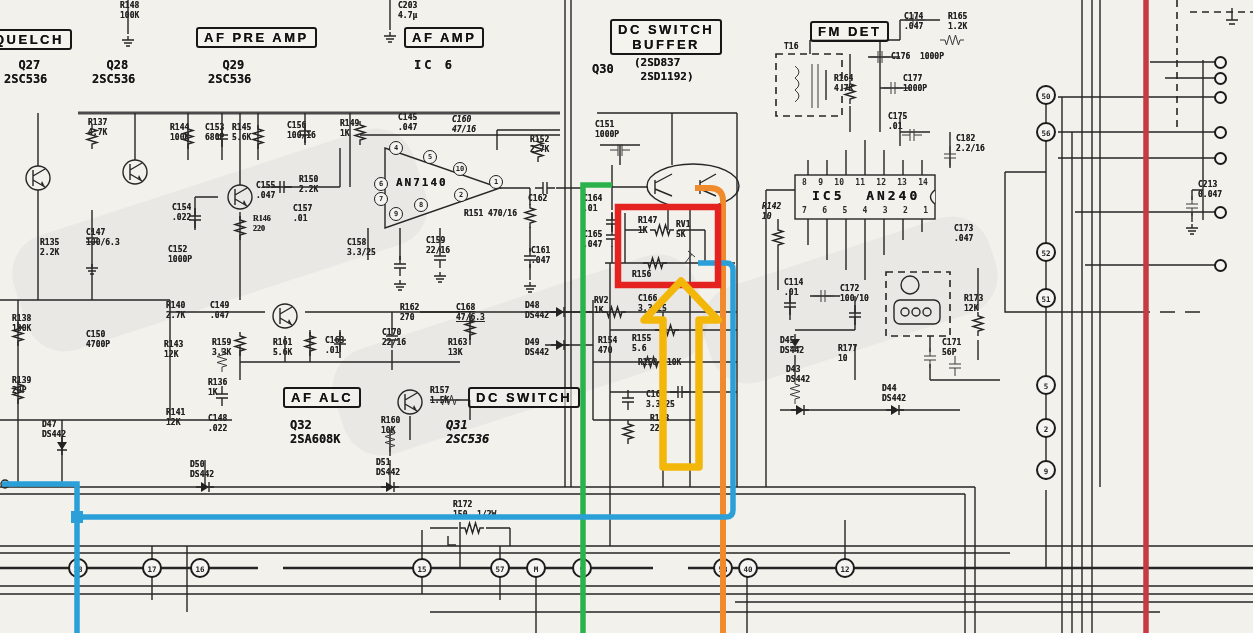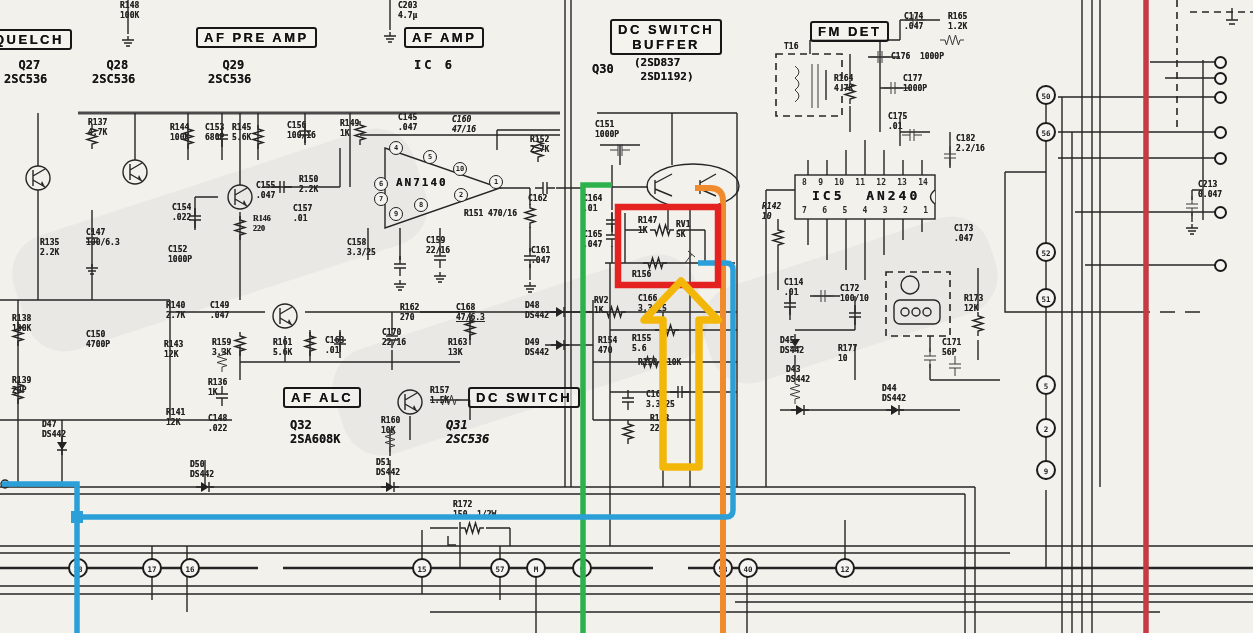--- a/index.html
+++ b/index.html
@@ -405,21 +405,21 @@
       <span class="cl" style="left: 882px; top: 384px;">D44
 DS442</span>
       <span class="cl" style="left: 453px; top: 500px;">R172
 150  1/2W</span>
       <span class="cl" style="left: 1198px; top: 180px;">C213
 0.047</span>
     </div>
   <div id="dyn">
       <span class="term" style="left: 68px; top: 558px;">18</span>
       <span class="term" style="left: 142px; top: 558px;">17</span>
-      <span class="term" style="left: 180px; top: 558px;">16</span>
+      <span class="term" style="left: 190px; top: 558px;">16</span>
       <span class="term" style="left: 412px; top: 558px;">15</span>
       <span class="term" style="left: 490px; top: 558px;">57</span>
       <span class="term" style="left: 526px; top: 558px;">M</span>
       <span class="term" style="left: 572px; top: 558px;">9</span>
       <span class="term" style="left: 713px; top: 558px;">58</span>
       <span class="term" style="left: 738px; top: 558px;">40</span>
       <span class="term" style="left: 835px; top: 558px;">12</span>
       <span class="term" style="left: 1036px; top: 85px;">50</span>
       <span class="term" style="left: 1036px; top: 122px;">56</span>
       <span class="term" style="left: 1036px; top: 242px;">52</span>

